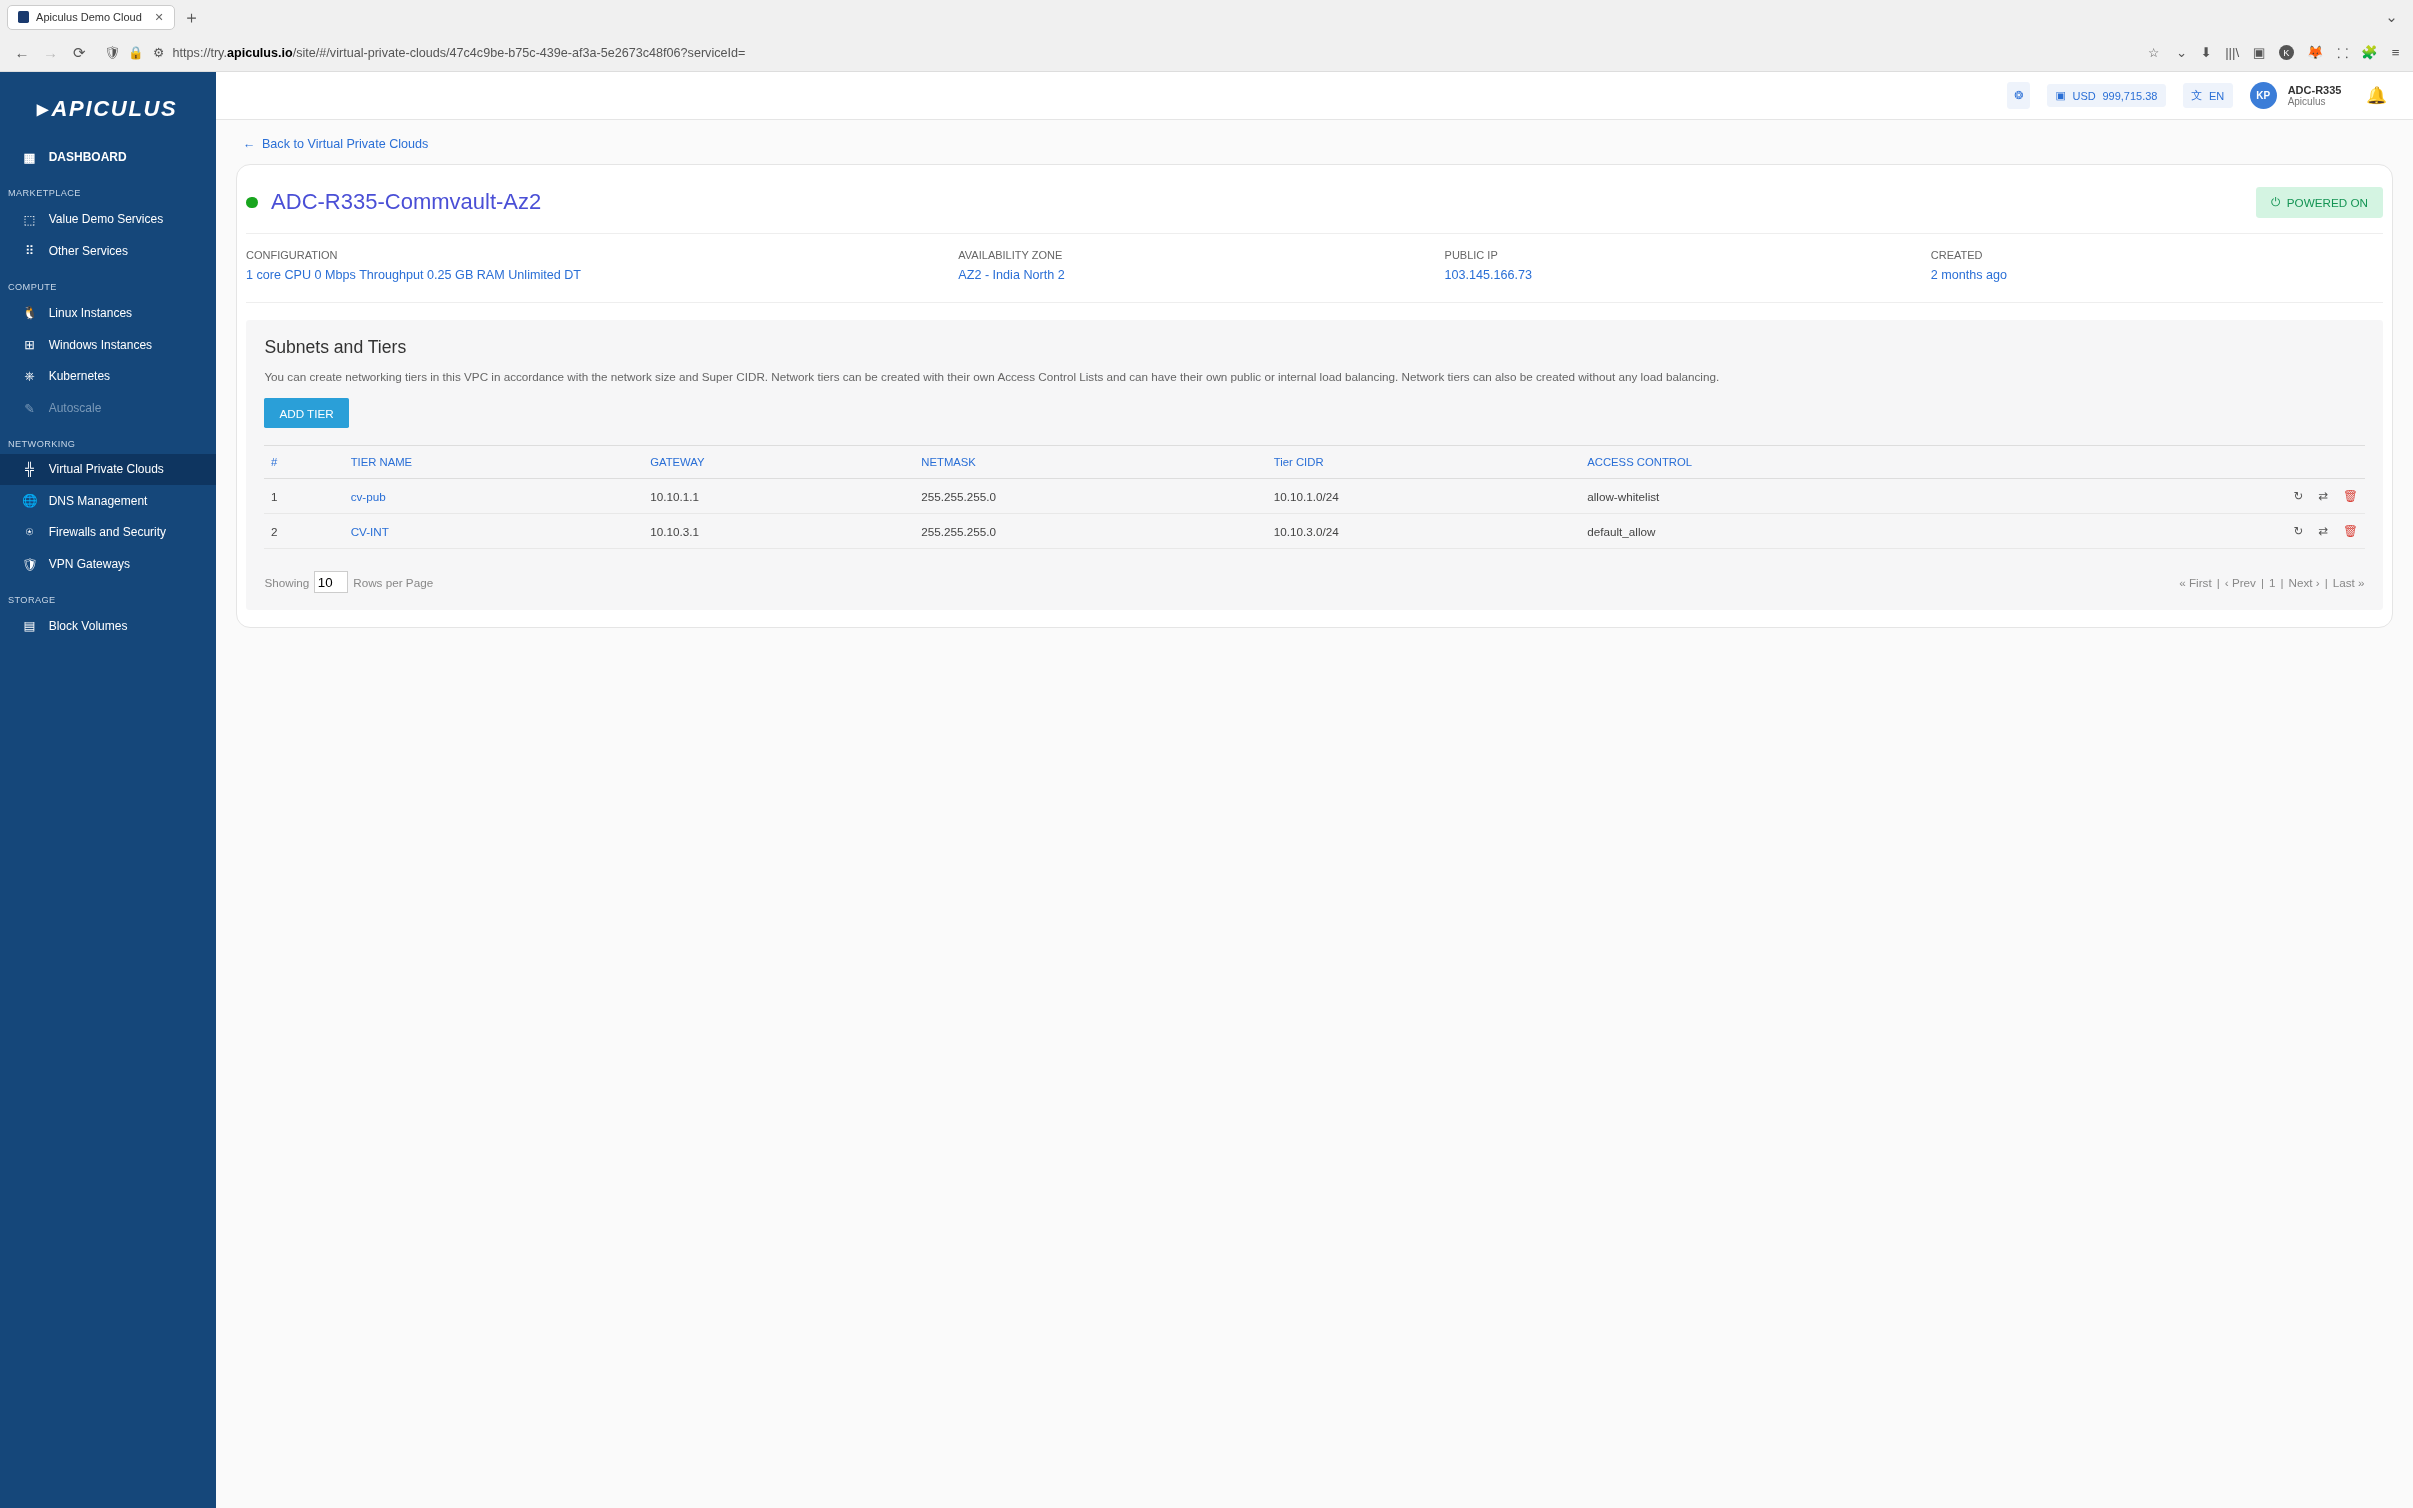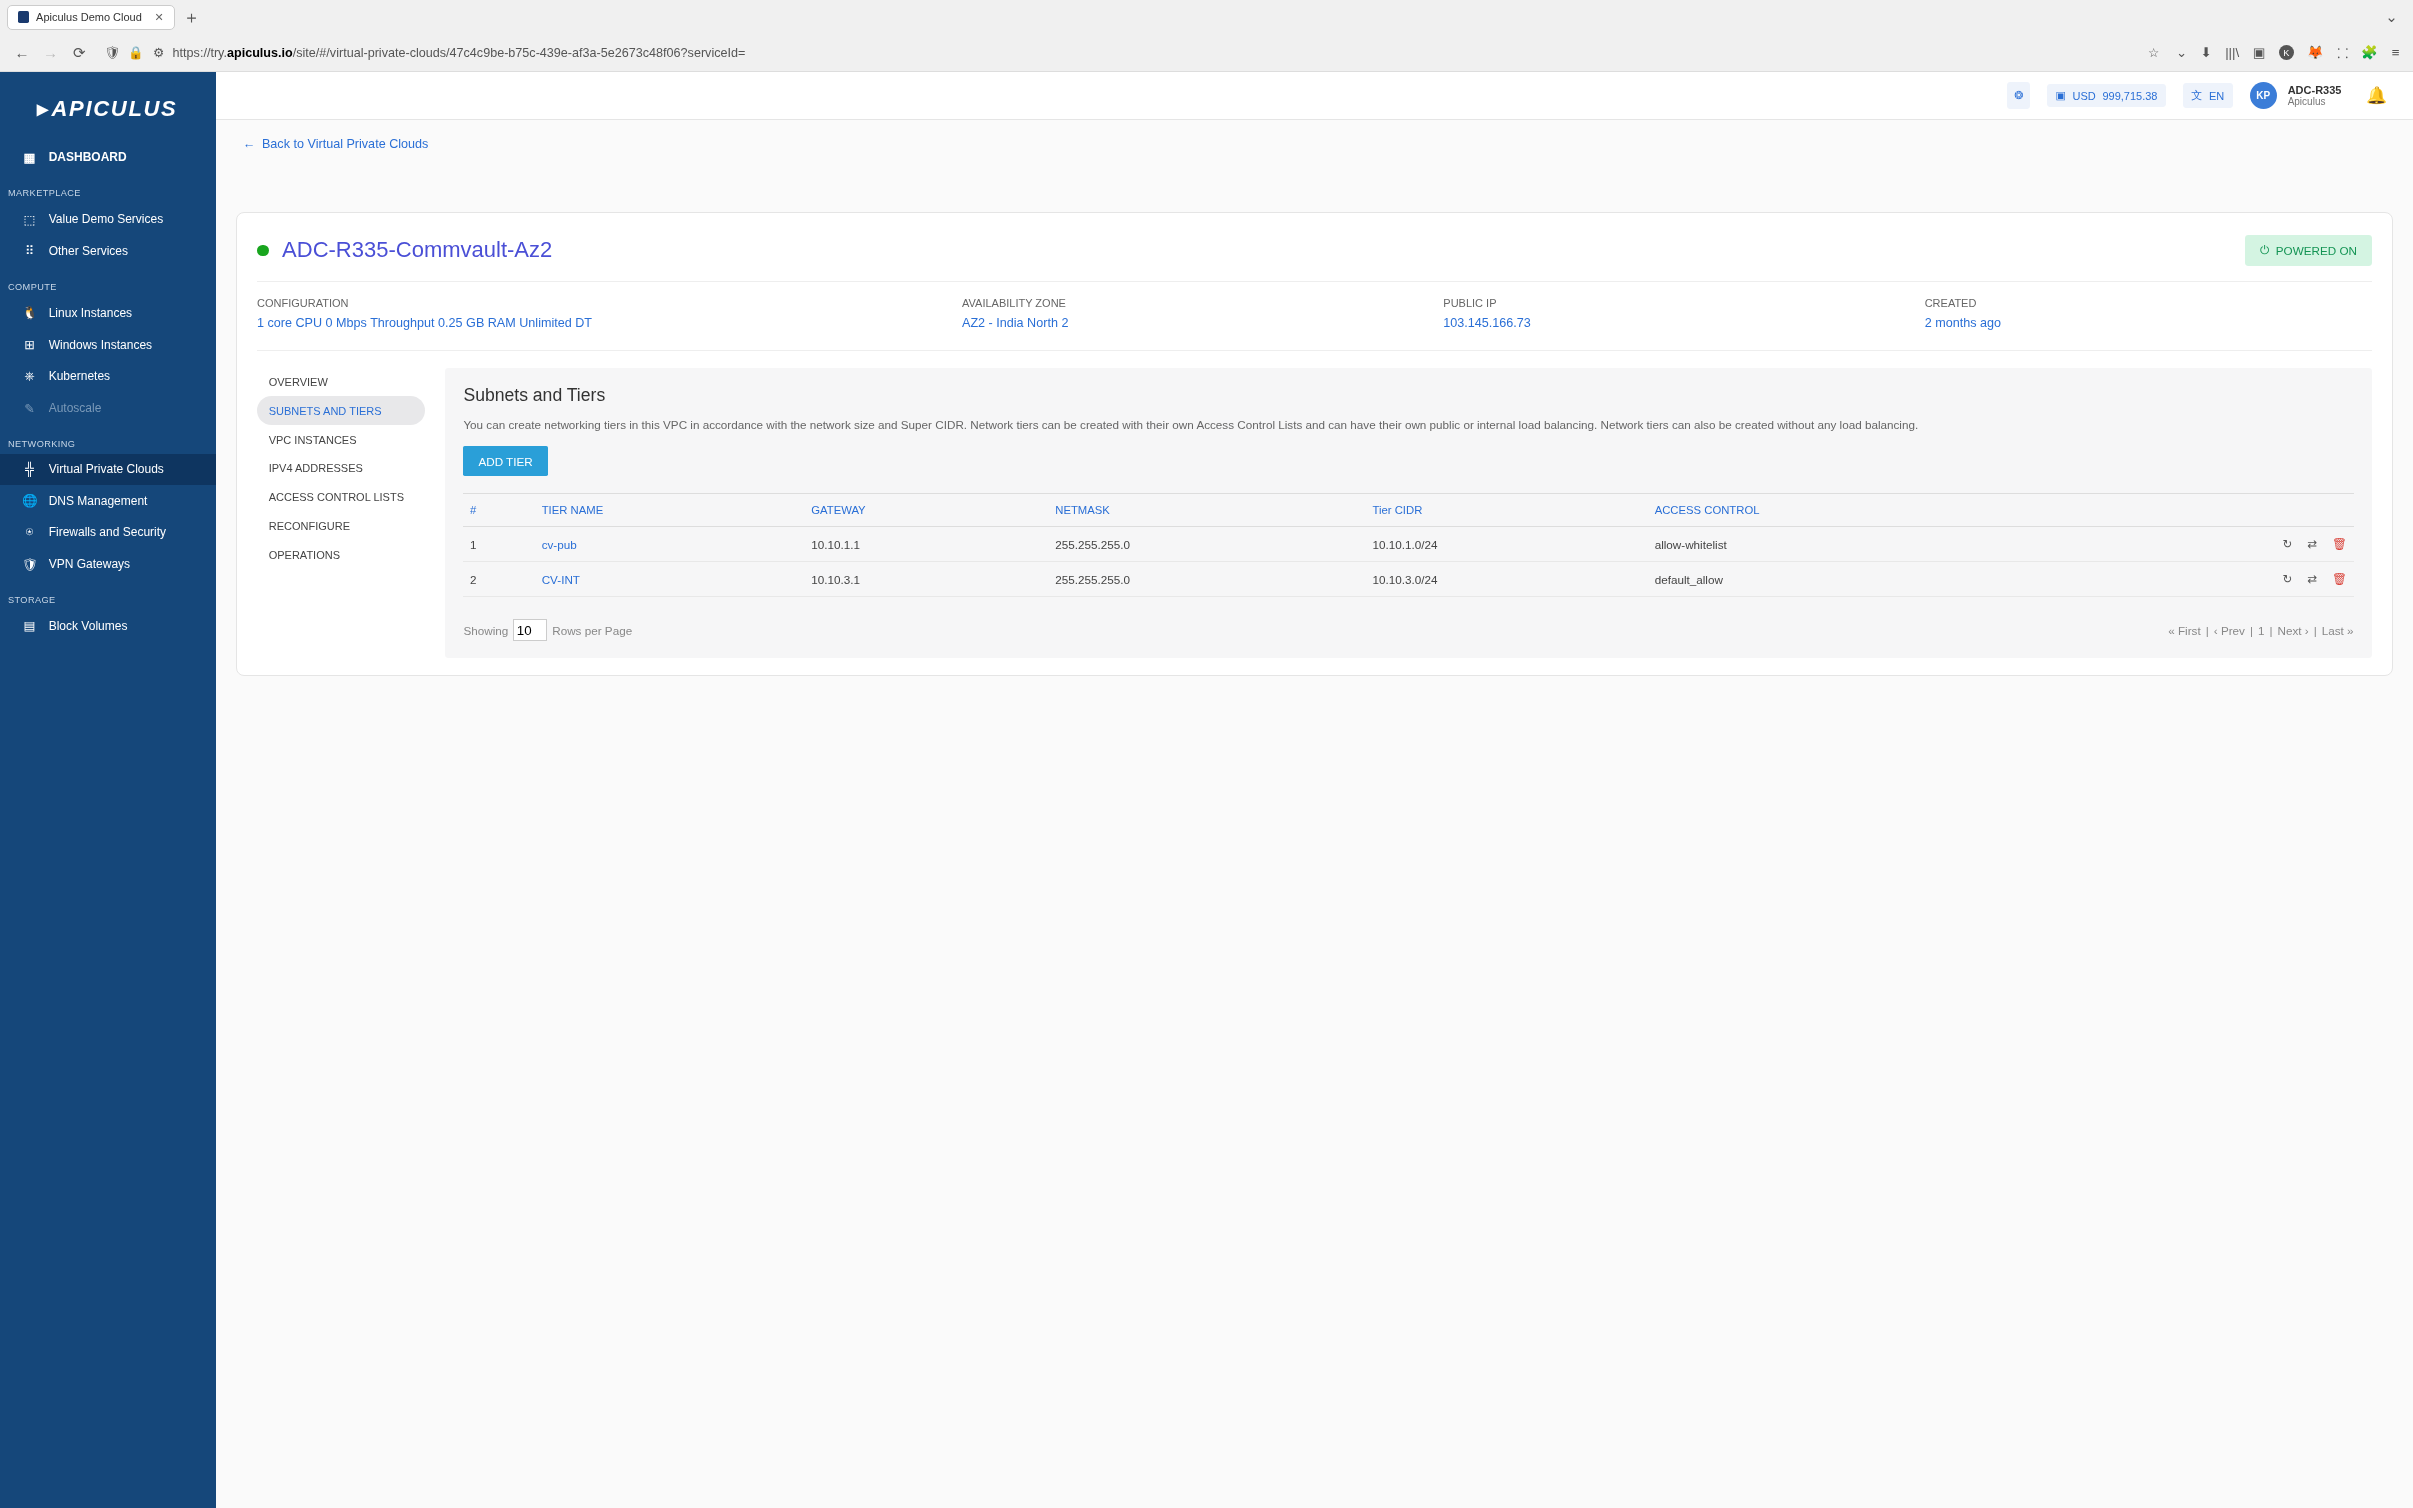--- a/index.html
+++ b/index.html
@@ -44,21 +44,21 @@
 .hdr-chip.icon-only { padding:6.7px; }
 .user-box { display:flex; align-items:center; gap:11px; }
 .avatar { width:27px; height:27px; border-radius:50%; background:#3b7dd8; color:#fff; display:flex; align-items:center; justify-content:center; font-size:10px; font-weight:600;}
 .user-meta .name { font-size:11px; color:#333; font-weight:600;}
 .user-meta .org { font-size:10px; color:#777;}
 .bell { color:#3b7dd8; font-size:17px; cursor:pointer; margin-left:8.4px;}
 
 
 .content { padding: 11.7px 20px 25px;}
 .backlink { color:#2a6fd6; font-size:12.6px; display:flex; align-items:center; gap:6.7px; padding: 5px 6.7px 13.4px; cursor:pointer;}
-.card { background:#fff; border:0.8px solid #e5e5e5; border-radius:8px; padding: 17px 20px; margin-top: 48px;}
+.card { background:#fff; border:0.8px solid #e5e5e5; border-radius:14px; padding: 17px 9px;}
 .title-row { display:flex; align-items:center; gap:13.4px; padding: 5px 0 15px; border-bottom:0.8px solid #eee;}
 .status-dot { width:11.7px; height:11.7px; border-radius:50%; background:#18a51e;}
 .vpc-title { font-size:22px; color:#4a4fd6; font-weight:400;}
 .power-badge { margin-left:auto; background:#d4f4e2; color:#149454; padding:8.4px 15px; border-radius:3.4px; font-weight:500; display:flex; align-items:center; gap:6.7px;}
 
 .info-row { display:flex; gap:34px; padding: 15px 0 20px; border-bottom:0.8px solid #eee;}
 .info-col { flex:1; }
 .info-col.wide { flex:1.5; }
 .info-label { font-size:11px; color:#666; text-transform:uppercase; margin-bottom:6.7px;}
 .info-val { font-size:12.6px; color:#2a6fd6;}
@@ -235,29 +235,20 @@
             <div class="info-label">PUBLIC IP</div>
             <div class="info-val">103.145.166.73</div>
           </div>
           <div class="info-col">
             <div class="info-label">CREATED</div>
             <div class="info-val">2 months ago</div>
           </div>
         </div>
 
         <div class="body-row">
-          <div class="subnav">
-            <div class="subnav-item">Overview</div>
-            <div class="subnav-item active">Subnets and Tiers</div>
-            <div class="subnav-item">VPC Instances</div>
-            <div class="subnav-item">IPv4 Addresses</div>
-            <div class="subnav-item">Access Control Lists</div>
-            <div class="subnav-item">Reconfigure</div>
-            <div class="subnav-item">Operations</div>
-          </div>
 
           <div class="panel">
             <h2>Subnets and Tiers</h2>
             <p>You can create networking tiers in this VPC in accordance with the network size and Super CIDR. Network tiers can be created with their own Access Control Lists and can have their own public or internal load balancing. Network tiers can also be created without any load balancing.</p>
             <button class="add-btn">ADD TIER</button>
 
             <table>
               <thead>
                 <tr>
                   <th>#</th>

